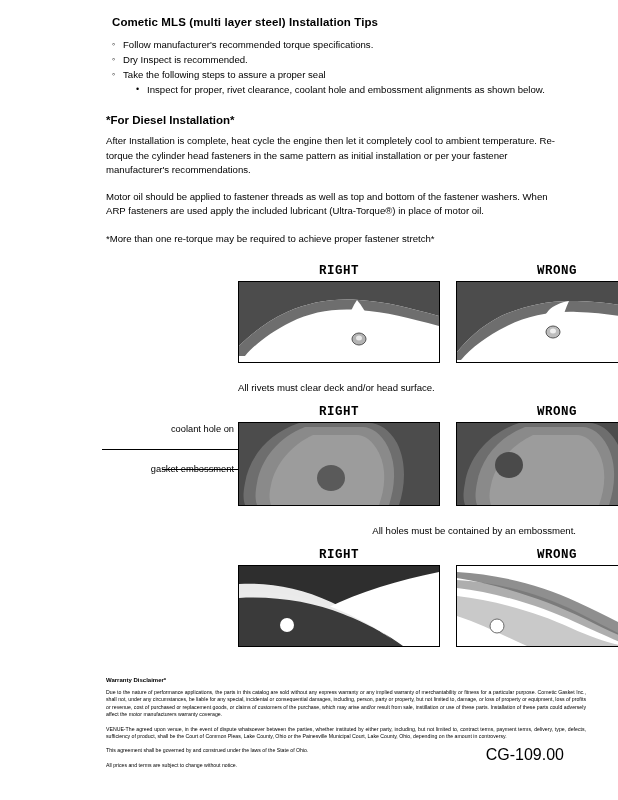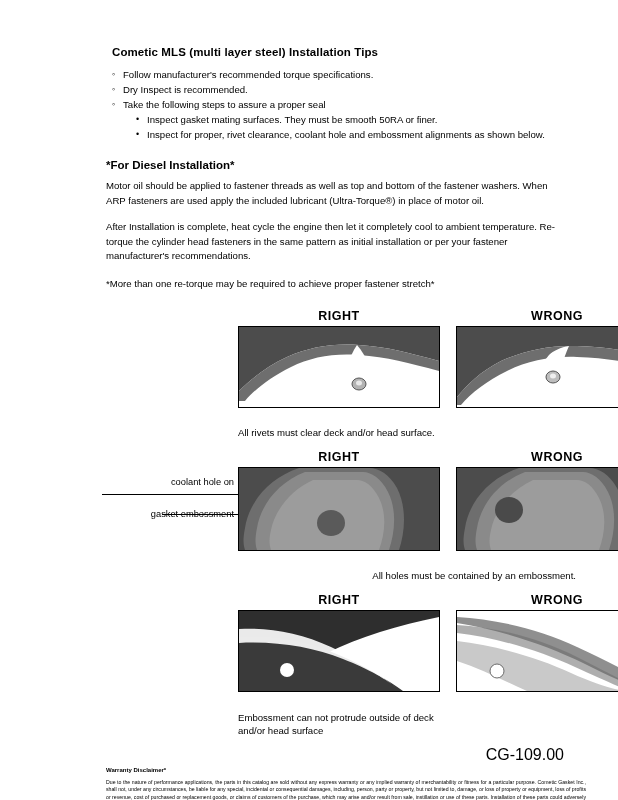--- a/index.html
+++ b/index.html
@@ -13,21 +13,21 @@
     font-family: "Liberation Sans", sans-serif;
     color: #000000;
     position: relative;
     overflow: hidden;
   }
   .page {
     position: relative;
     width: 618px;
     height: 800px;
     box-sizing: border-box;
-    padding: 46px 44px 0 44px;
+    padding: 16px 44px 0 44px;
   }
   h1.title {
     font-size: 11.5px;
     font-weight: bold;
     margin: 0 0 9px 68px;
     letter-spacing: 0.1px;
   }
   ul.bullets {
     list-style: none;
     margin: 0 0 0 68px;
@@ -91,20 +91,21 @@
     margin-left: 62px;
     width: 470px;
   }
   .figrow {
     position: relative;
     display: flex;
     gap: 16px;
   }
   .figcol {
     width: 237px;
+    font-family: Liberation Mono, monospace;
   }
   .figcol.offset {
     margin-left: 132px;
   }
   .figlabel {
     text-align: center;
     font-size: 12.5px;
     font-weight: bold;
     letter-spacing: 0.5px;
     margin-bottom: 3px;
@@ -126,21 +127,21 @@
     margin-bottom: 0;
   }
   .caption.two-line {
     line-height: 13px;
   }
 
   
   .callouts {
     position: absolute;
     left: -62px;
-    top: 26px;
+    top: 18px;
     width: 190px;
     text-align: right;
     font-size: 9.3px;
     line-height: 13px;
   }
   .callout2 {
     position: absolute;
     left: -62px;
     top: 58px;
     width: 190px;
@@ -185,29 +186,28 @@
 <div class="page">
 
   <h1 class="title">Cometic MLS (multi layer steel) Installation Tips</h1>
 
   <ul class="bullets">
     <li>Follow manufacturer's recommended torque specifications.</li>
     <li>Dry Inspect is recommended.</li>
     <li>
       <span>Take the following steps to assure a proper seal</span>
       <ul class="subbullets">
-        <li>Inspect gasket mating surfaces.  They must be smooth 50RA or finer.</li>
         <li>Inspect for proper, rivet clearance, coolant hole and embossment alignments as shown below.</li>
       </ul>
     </li>
   </ul>
 
   <h2 class="subhead">*For Diesel Installation*</h2>
+  <p class="body">After Installation is complete, heat cycle the engine then let it completely cool to ambient temperature. Re-torque the cylinder head fasteners in the same pattern as initial installation or per your fastener manufacturer's recommendations.</p>
   <p class="body">Motor oil should be applied to fastener threads as well as top and bottom of the fastener washers. When ARP fasteners are used apply the included lubricant (Ultra-Torque®) in place of motor oil.</p>
-  <p class="body">After Installation is complete, heat cycle the engine then let it completely cool to ambient temperature. Re-torque the cylinder head fasteners in the same pattern as initial installation or per your fastener manufacturer's recommendations.</p>
   <p class="note">*More than one re-torque may be required to achieve proper fastener stretch*</p>
 
   <div class="figures">
 
     <div class="figrow">
       <div class="figcol offset">
         <div class="figlabel">RIGHT</div>
         <div class="figbox">
           <svg width="200" height="80" viewBox="0 0 200 80">
             <rect x="0" y="0" width="200" height="80" fill="#ffffff"></rect>
@@ -293,24 +293,20 @@
           <svg width="200" height="80" viewBox="0 0 200 80">
             <rect x="0" y="0" width="200" height="80" fill="#ffffff"></rect>
             <path d="M0,12 C40,18 90,34 126,52 C152,65 172,74 186,80 L200,80 L200,74 C176,64 150,50 120,36 C82,18 38,8 0,6 Z" fill="#8f8f8f"></path>
             <path d="M0,30 C36,34 80,46 114,62 C134,71 152,77 166,80 L70,80 C48,70 24,58 0,50 Z" fill="#c9c9c9"></path>
             <path d="M0,22 C38,26 84,40 118,56 C140,66 158,74 172,80 L186,80 C170,72 148,60 120,46 C84,28 40,16 0,14 Z" fill="#6b6b6b" opacity="0.55"></path>
             <circle cx="40" cy="60" r="7" fill="#ffffff" stroke="#6b6b6b" stroke-width="1"></circle>
           </svg>
         </div>
       </div>
     </div>
-    <p class="caption two-line" style="margin-left:132px;">
-      <span>Embossment can not protrude outside of deck</span><br>
-      <span>and/or head surface</span>
-    </p>
   </div>
 
   <div class="warranty">
     <h3>Warranty Disclaimer*</h3>
     <p>Due to the nature of performance applications, the parts in this catalog are sold without any express warranty or any implied warranty of merchantability or fitness for a particular purpose.  Cometic Gasket Inc., shall not, under any circumstances, be liable for any special, incidental or consequential damages, including, person, party or property, but not limited to, damage, or loss of property or equipment, loss of profits or revenue, cost of purchased or replacement goods, or claims of customers of the purchase, which may arise and/or result from sale, instillation or use of these parts.  Installation of these parts could adversely affect the motor manufacturers warranty coverage.</p>
     <p>VENUE-The agreed upon venue, in the event of dispute whatsoever between the parties, whether instituted by either party, including, but not limited to, contract terms, payment terms, delivery, type, defects, sufficiency of product, shall be the Court of Common Pleas, Lake County, Ohio or the Painesville Municipal Court, Lake County, Ohio, depending on the amount in controversy.</p>
     <p>This agreement shall be governed by and construed under the laws of the State of Ohio.</p>
     <p>All prices and terms are subject to change without notice.</p>
 
   </div>

